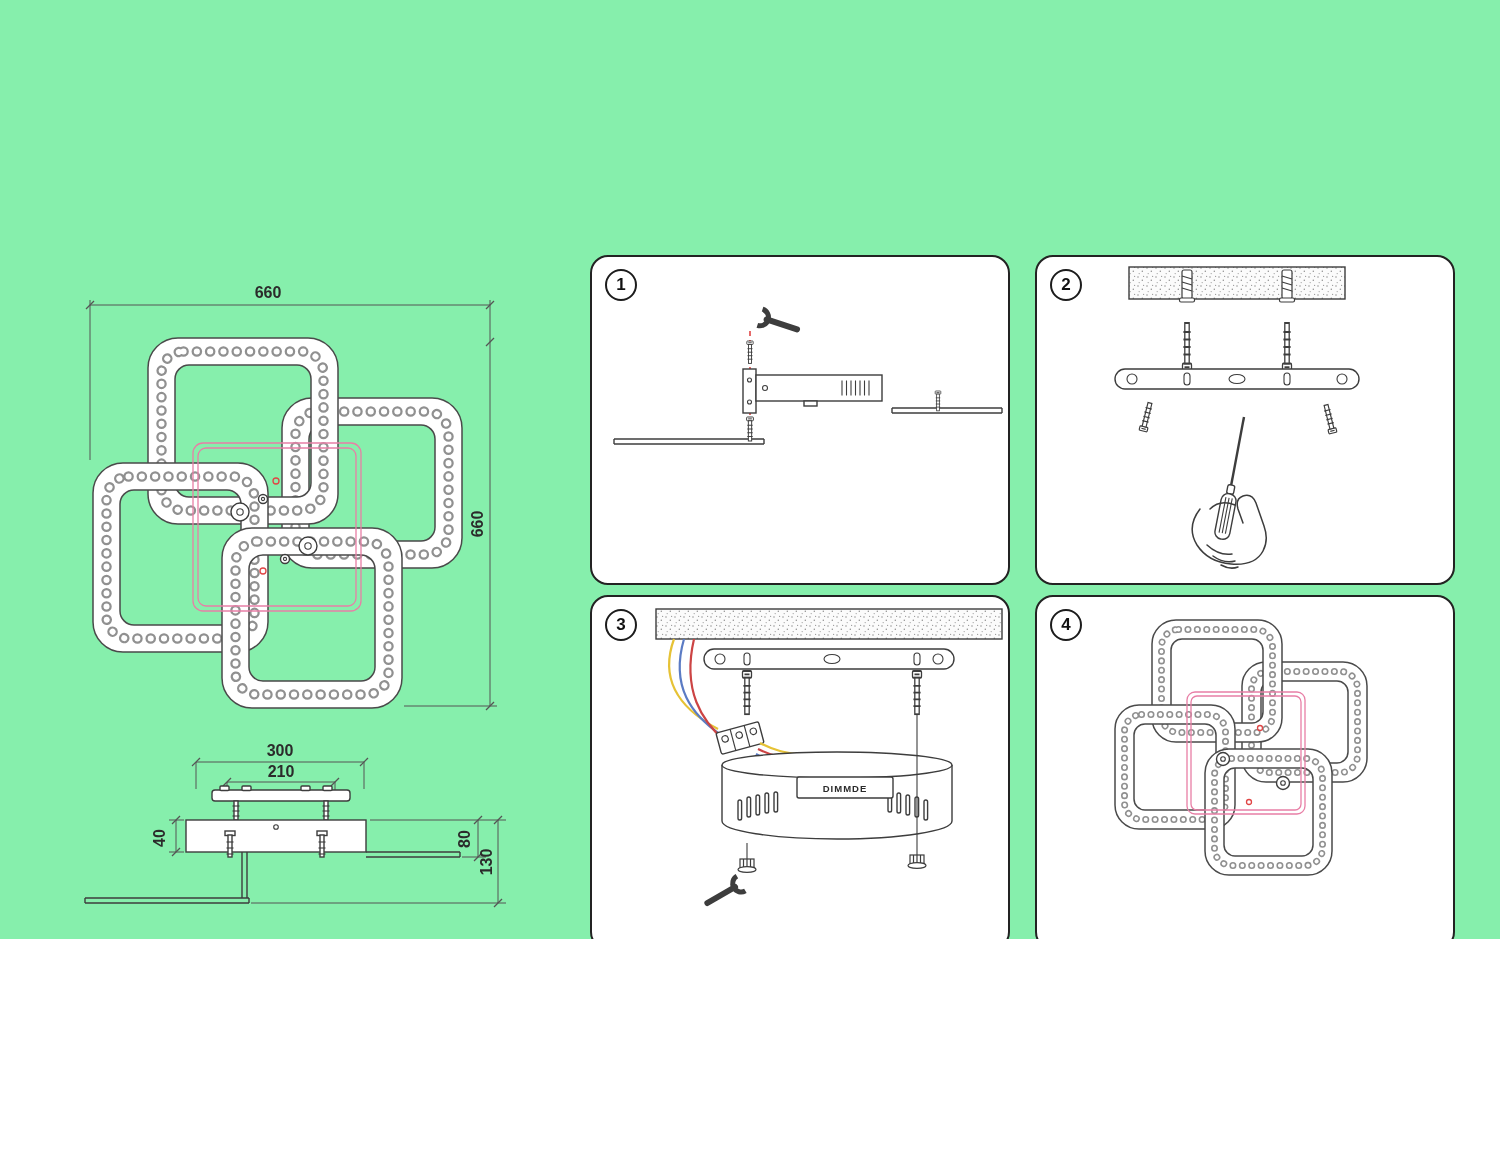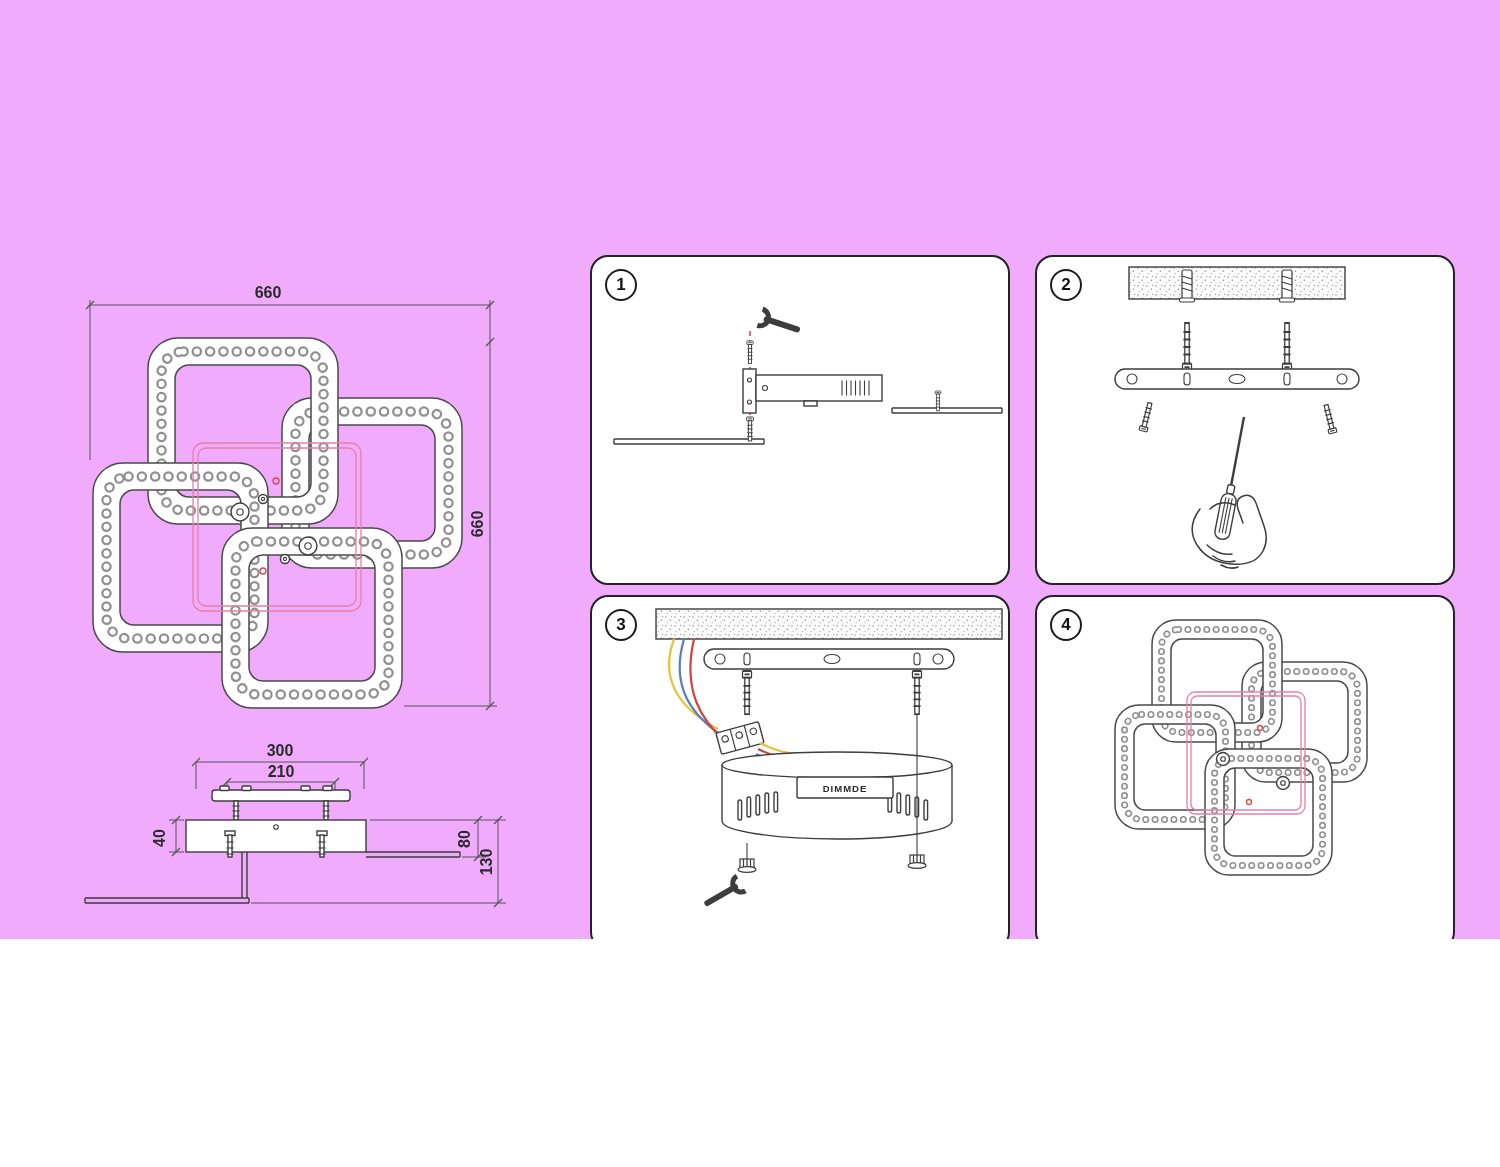--- a/index.html
+++ b/index.html
@@ -1,16 +1,16 @@
 <!DOCTYPE html>
 <html><head>
 <meta charset="utf-8">
 <style>
   html,body{margin:0;padding:0;background:#fff}
-  .page{position:relative;width:1500px;height:939px;background:#f0abfc;
+  .page{position:relative;width:1500px;height:939px;background:#86efac;
         font-family:"Liberation Sans",sans-serif;overflow:hidden}
   .page > svg{position:absolute}
   .panel{position:absolute;background:#fff;border:2.4px solid #232323;border-radius:18px;box-sizing:border-box}
   .panel svg{position:absolute;left:0;top:0}
   .badge{position:absolute;left:13px;top:12px;width:28px;height:28px;border:2.2px solid #1c1c1c;
          border-radius:50%;display:flex;align-items:center;justify-content:center;
          font-size:17px;font-weight:bold;color:#111;z-index:2;background:#fff}
   #panel1{left:590px;top:255px;width:420px;height:330px}
   #panel2{left:1035px;top:255px;width:420px;height:330px}
   #panel3{left:590px;top:595px;width:420px;height:355px}

